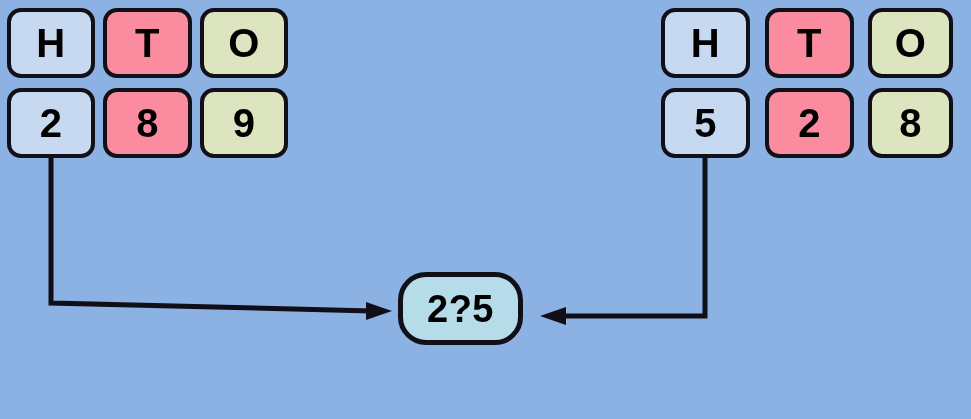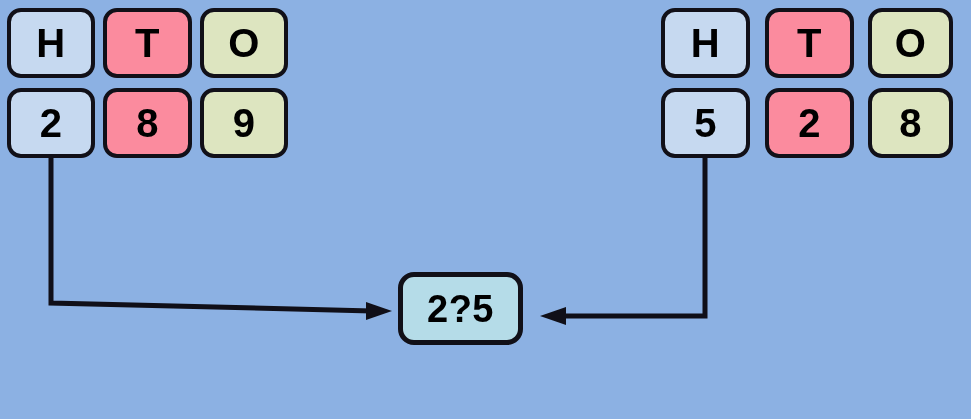--- a/index.html
+++ b/index.html
@@ -37,21 +37,21 @@
   }
   .card.hundreds { background: #c6d9f0; }
   .card.tens     { background: #fb8b9e; }
   .card.ones     { background: #dde5c0; }
 
   
   .answer-box {
     position: absolute;
     box-sizing: border-box;
     border: 5px solid #111018;
-    border-radius: 16px;
+    border-radius: 28px;
     background: #b5dce8;
     display: flex;
     align-items: center;
     justify-content: center;
     font-weight: bold;
     font-size: 38px;
     color: #000000;
     line-height: 1;
     letter-spacing: 0.5px;
   }

